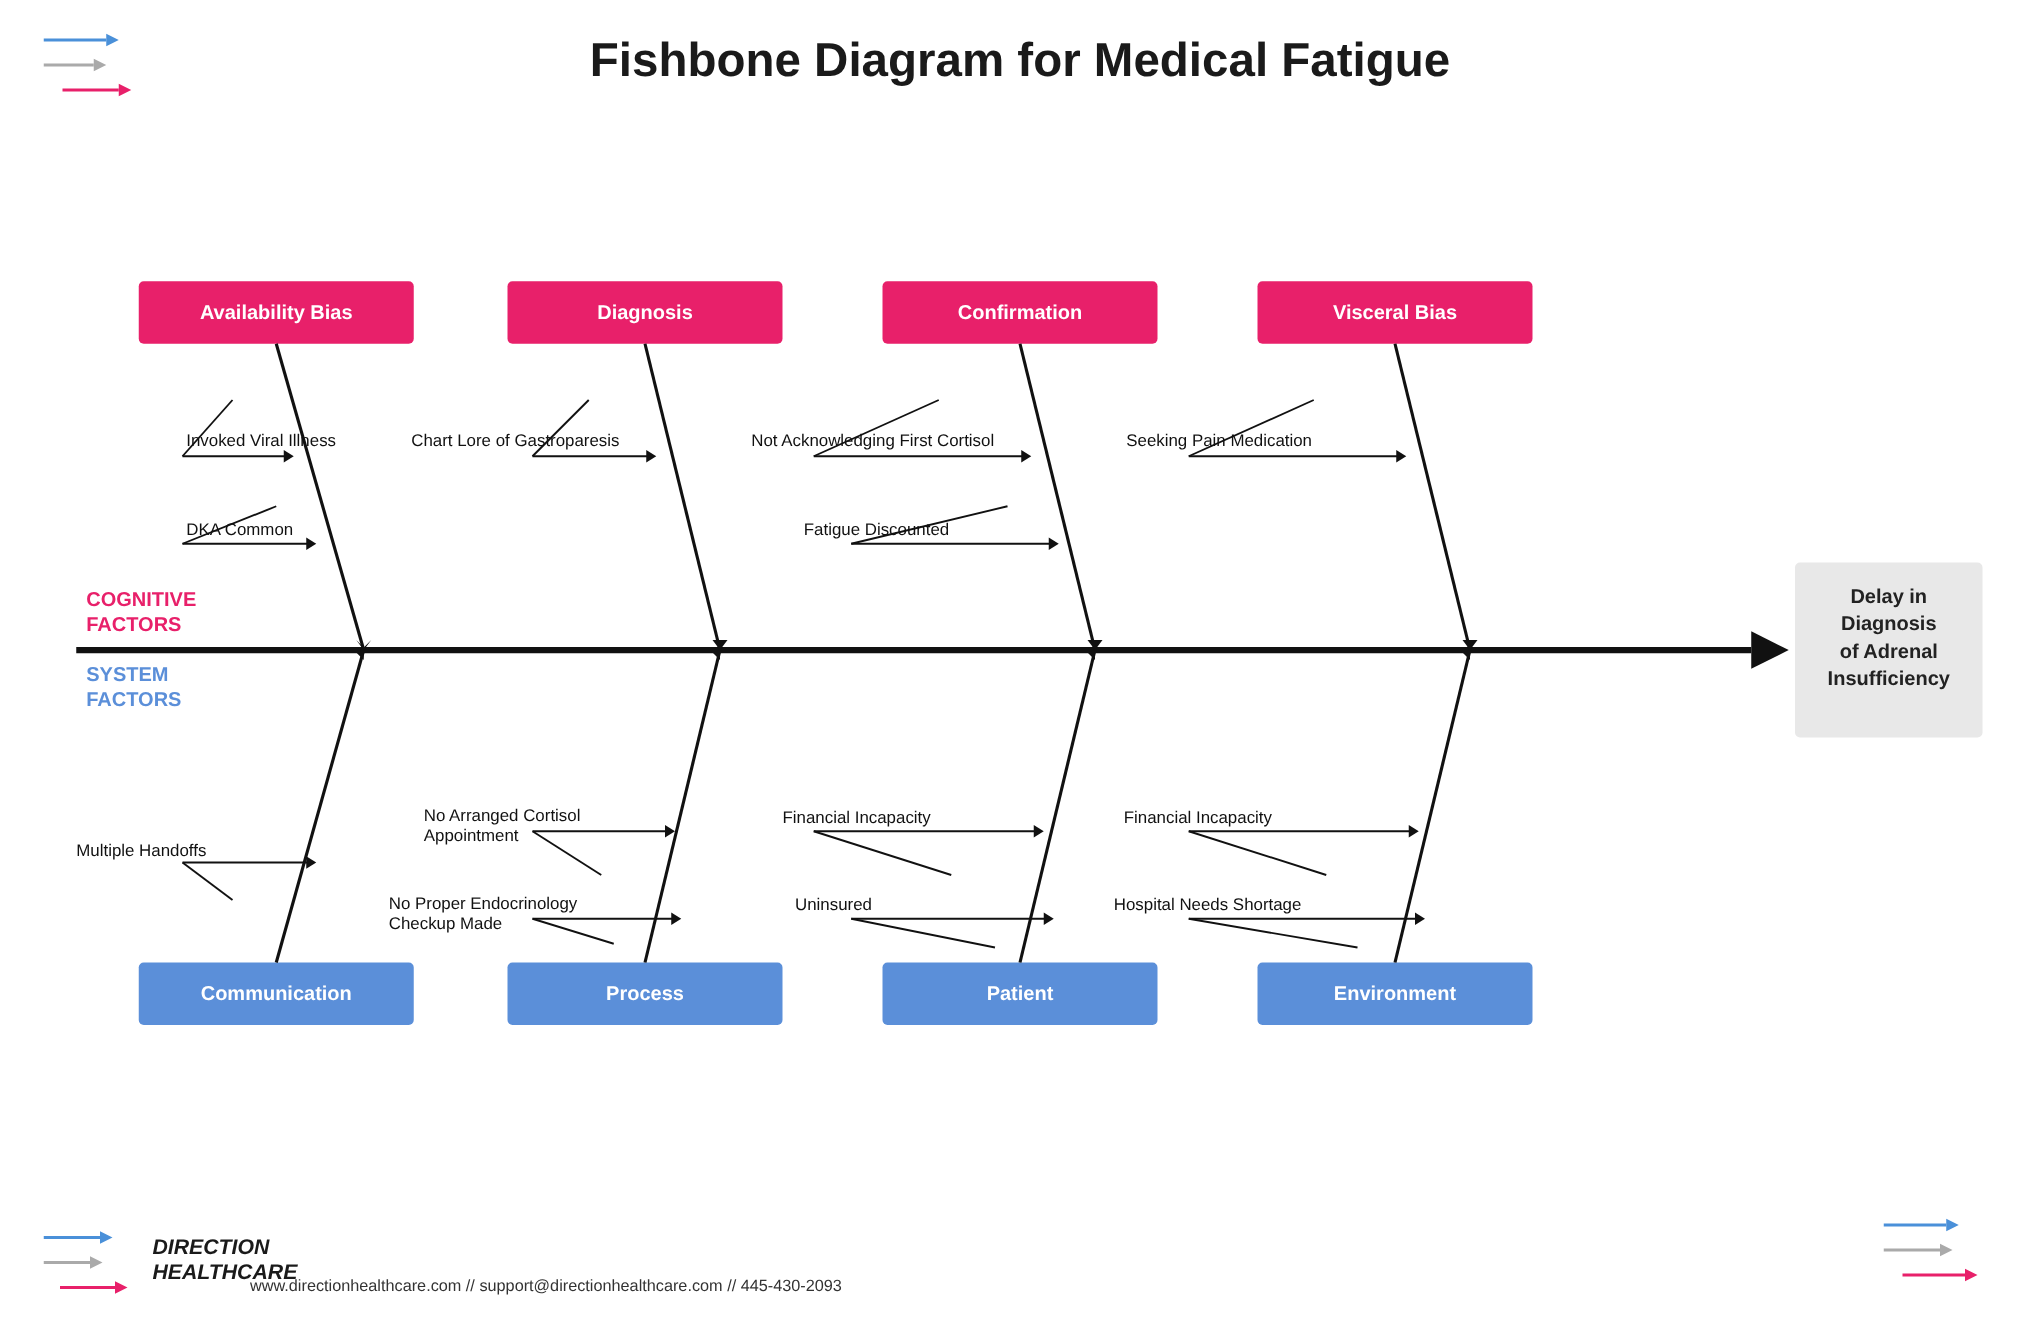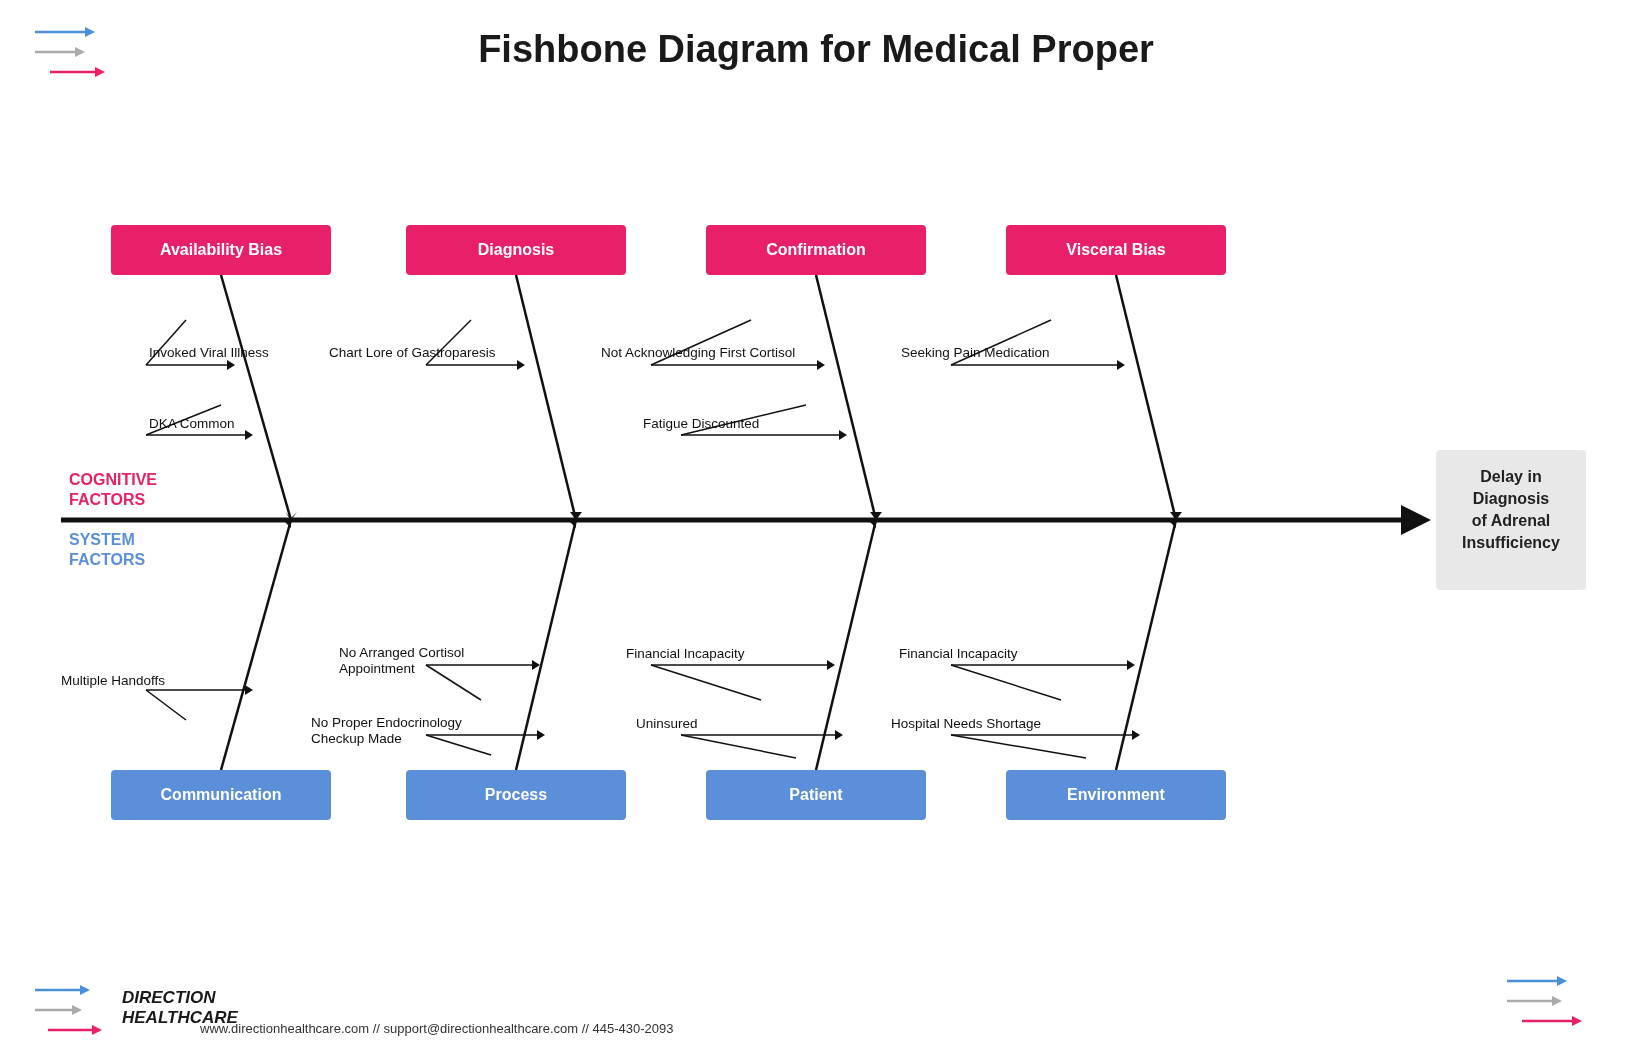--- a/index.html
+++ b/index.html
@@ -119,21 +119,21 @@
     <polygon points="55,7 65,12 55,17" fill="#4a90d9"></polygon>
 
     <line x1="5" y1="32" x2="45" y2="32" stroke="#aaa" stroke-width="2.5"></line>
     <polygon points="45,27 55,32 45,37" fill="#aaa"></polygon>
 
     <line x1="20" y1="52" x2="65" y2="52" stroke="#e8206a" stroke-width="2.5"></line>
     <polygon points="65,47 75,52 65,57" fill="#e8206a"></polygon>
   </svg>
 </div>
 
-<div class="title">Fishbone Diagram for Medical Proper</div>
+<div class="title">Fishbone Diagram for Medical Fatigue</div>
 
 <svg class="fishbone-svg" viewBox="0 0 1570 820" style="position:absolute;top:110px;left:30px;width:1572px;height:820px;">
 
   <line x1="30" y1="410" x2="1370" y2="410" stroke="#111" stroke-width="5"></line>
 
   <polygon points="1370,395 1400,410 1370,425" fill="#111"></polygon>
 
   <rect x="1405" y="340" width="150" height="140" rx="4" class="outcome-box"></rect>
   <text x="1480" y="368" class="outcome-text" font-size="15">Delay in</text>
   <text x="1480" y="390" class="outcome-text" font-size="15">Diagnosis</text>

